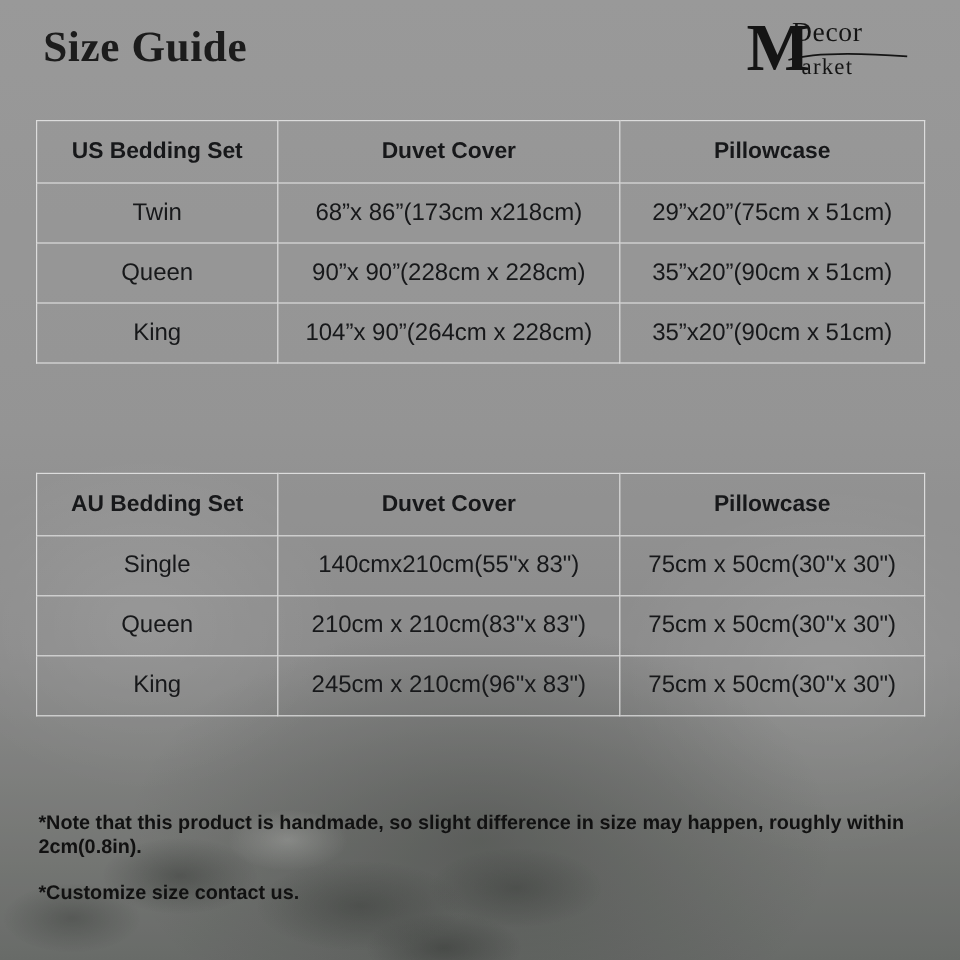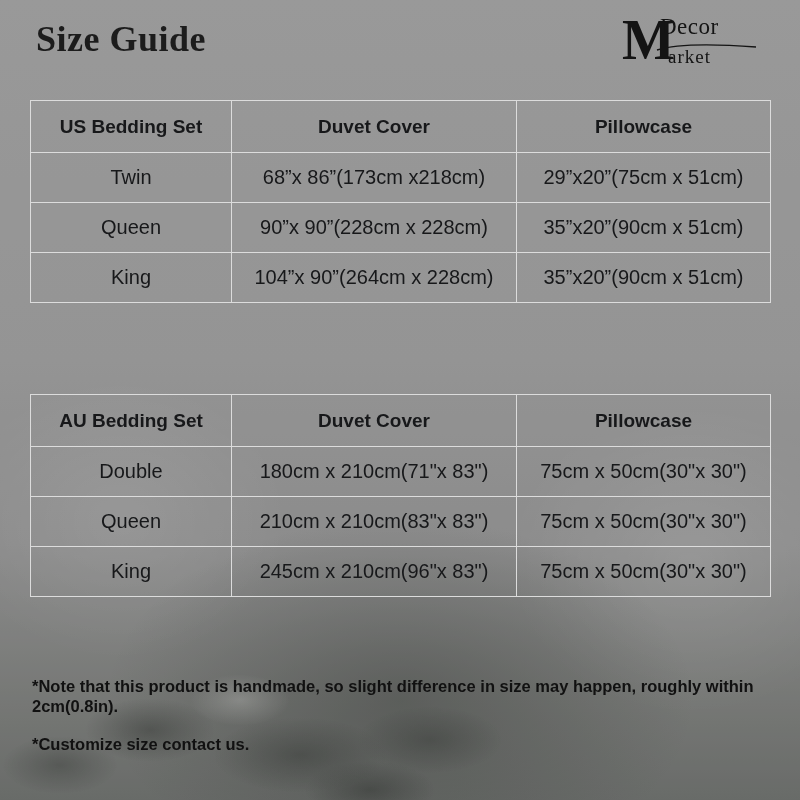--- a/index.html
+++ b/index.html
@@ -218,22 +218,22 @@
         </colgroup>
       <thead>
         <tr>
           <th>AU Bedding Set</th>
           <th>Duvet Cover</th>
           <th>Pillowcase</th>
         </tr>
       </thead>
       <tbody>
         <tr>
-          <td>Double</td>
-          <td>180cm x 210cm(71"x 83")</td>
+          <td>Single</td>
+          <td>140cmx210cm(55"x 83")</td>
           <td>75cm x 50cm(30"x 30")</td>
         </tr>
         <tr>
           <td>Queen</td>
           <td>210cm x 210cm(83"x 83")</td>
           <td>75cm x 50cm(30"x 30")</td>
         </tr>
         <tr>
           <td>King</td>
           <td>245cm x 210cm(96"x 83")</td>

